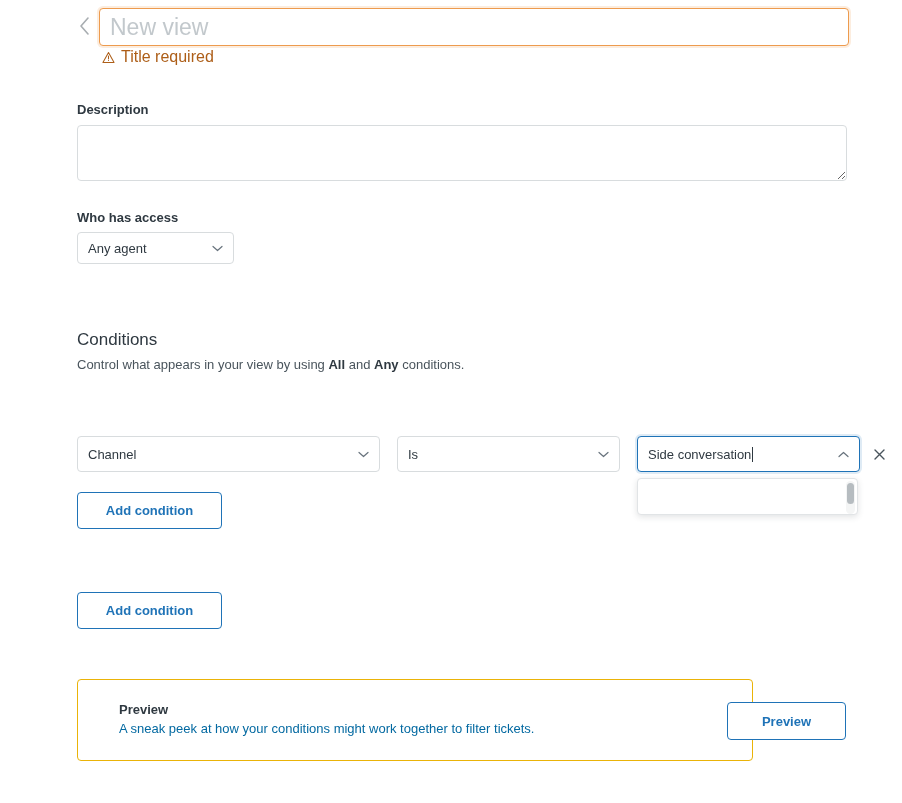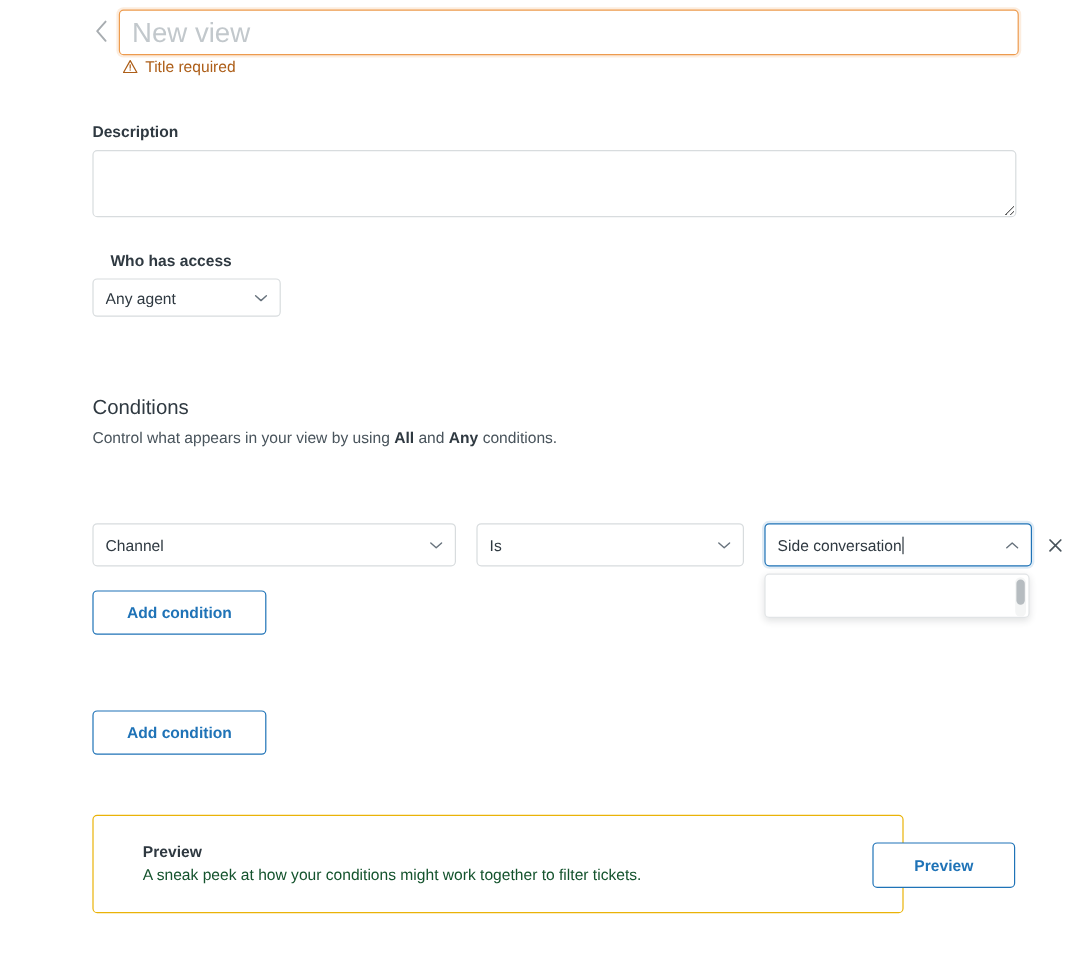--- a/index.html
+++ b/index.html
@@ -63,21 +63,21 @@
     color: #c2c8cc;
   }
 
   .title-error {
     position: absolute;
     left: 58px;
     top: 48px;
     display: flex;
     align-items: center;
     gap: 6px;
-    font-size: 13px;
+    font-size: 16px;
     color: #ad5e18;
   }
   .warn-icon { display: block; }
 
   
   .field-label {
     font-size: 13px;
     font-weight: bold;
     color: #2f3941;
   }
@@ -95,21 +95,21 @@
     border-radius: 4px;
     background: #fff;
     font-family: "Liberation Sans", sans-serif;
     font-size: 13px;
     color: #2f3941;
     padding: 8px 10px;
     resize: both;
     outline: none;
   }
 
-  .access-label { position: absolute; left: 48px; top: 210px; }
+  .access-label { position: absolute; left: 33px; top: 210px; }
 
   .select-box {
     box-sizing: border-box;
     border: 1px solid #d8dcde;
     border-radius: 4px;
     background: #fff;
     height: 32px;
     display: flex;
     align-items: center;
     padding: 0 10px;
@@ -289,21 +289,21 @@
     top: 22px;
   }
   .preview-title {
     font-size: 13px;
     font-weight: bold;
     color: #2f3941;
     margin-bottom: 4px;
   }
   .preview-desc {
     font-size: 13px;
-    color: #14532d;
+    color: #0369a1;
   }
   .preview-btn {
     position: absolute;
     left: 649px;
     top: 22px;
     width: 119px;
     height: 38px;
   }
 </style>
 </head>

